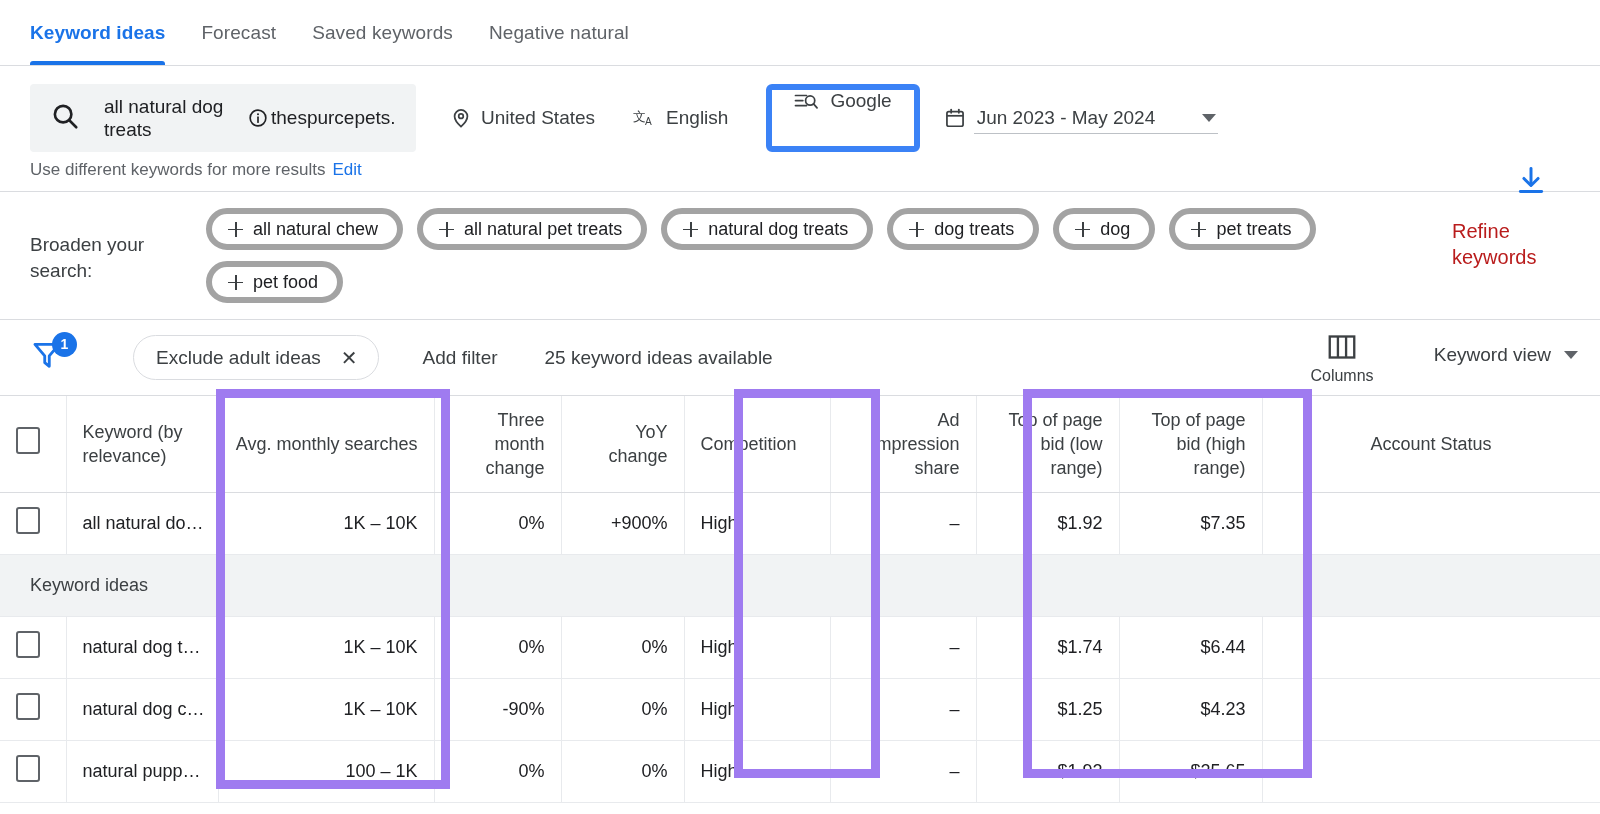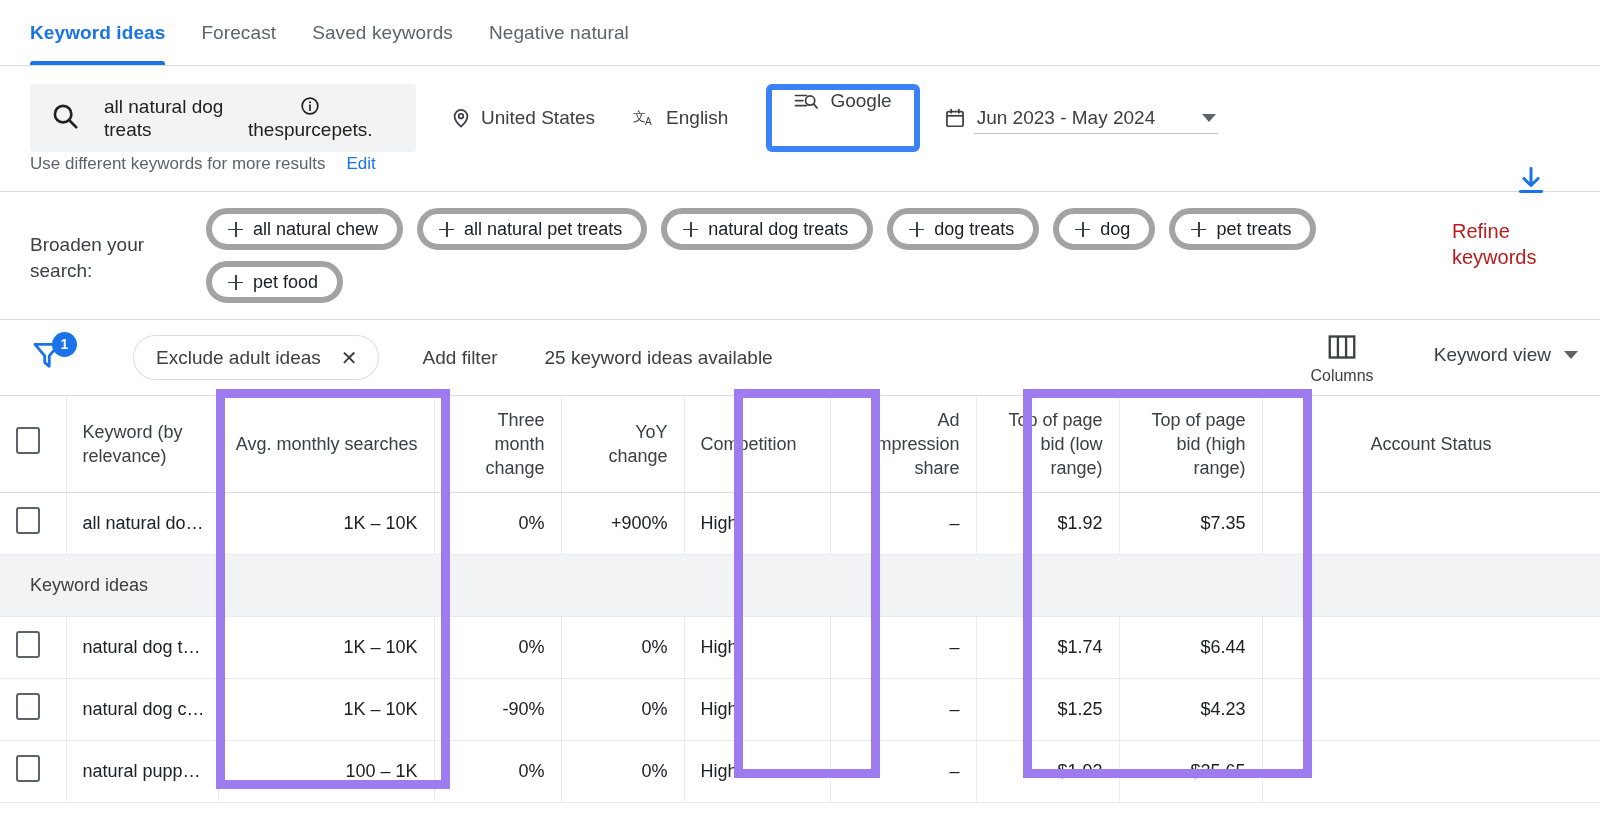--- a/index.html
+++ b/index.html
@@ -76,21 +76,20 @@
     max-width: 130px;
     margin-left: 10px;
   }
   .dom-chip {
     font-size: 19px;
     color: #202124;
     display: flex;
     align-items: center;
     gap: 3px;
     white-space: nowrap;
-    flex-direction: column;
   }
   .sep-item {
     display: flex;
     align-items: center;
     gap: 9px;
     font-size: 19px;
     color: #3c4043;
     height: 68px;
     white-space: nowrap;
     cursor: pointer;
@@ -133,26 +132,26 @@
     border-left: 7px solid transparent;
     border-right: 7px solid transparent;
     border-top: 8px solid #5f6368;
   }
   .download {
     position: absolute;
     right: 52px; top: 98px;
     cursor: pointer;
   }
   .hint {
-    margin-top: 2px;
+    margin-top: 8px;
     font-size: 17px;
     color: #5f6368;
     display: flex;
     align-items: flex-start;
-    gap: 21px;
+    gap: 7px;
   }
   .hint .edit { color: #1a73e8; cursor: pointer; }
 
   
   .broaden {
     display: flex;
     padding: 16px 30px 16px 30px;
     border-bottom: 1px solid #dadce0;
     min-height: 94px;
     position: relative;

